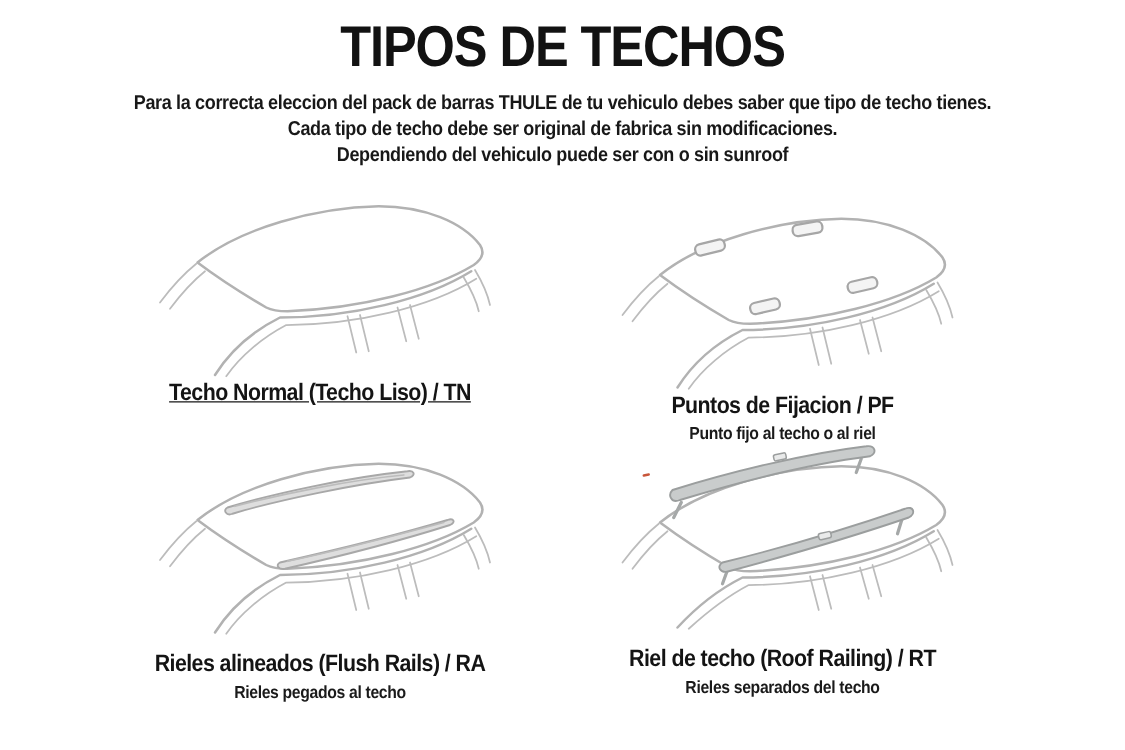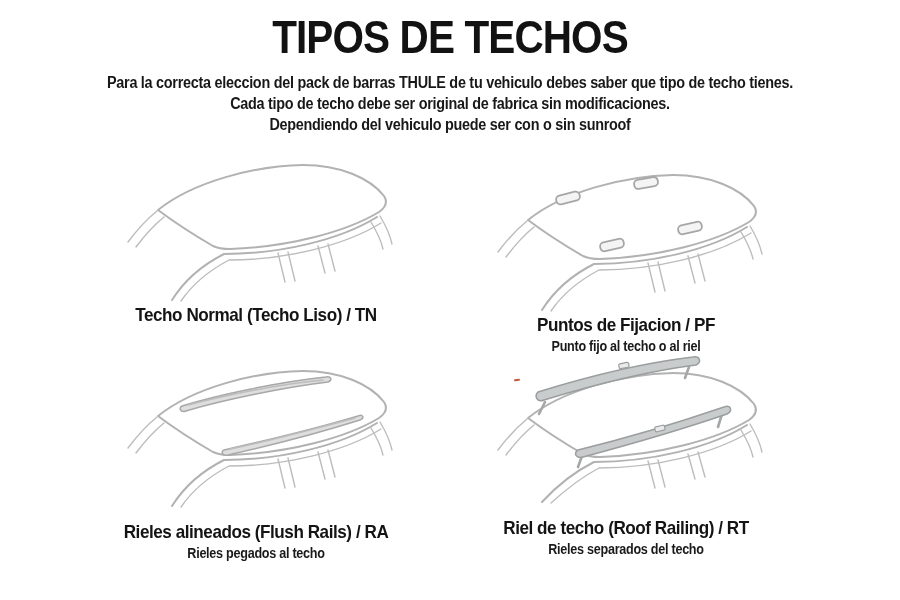--- a/index.html
+++ b/index.html
@@ -33,21 +33,21 @@
     color: #181818;
   }
   .cell {
     position: absolute;
     width: 320px;
     margin: 0;
     display: flex;
     flex-direction: column;
     align-items: center;
   }
-  .cell-tn { left: 96px;  top: 152px; }
+  .cell-tn { left: 96px;  top: 152px; text-decoration: underline; }
   .cell-pf { left: 466px; top: 162px; }
   .cell-ra { left: 96px;  top: 358px; }
   .cell-rt { left: 466px; top: 354px; }
   .drawing { width: 300px; height: 150px; margin-left: 24px; display: block; }
   .caption { margin: 0; text-align: center; transform: scaleX(0.9); width: 100%; }
   .row-top .caption    { margin-top: 2px; }
   .row-bottom .caption { margin-top: 13px; }
   .label {
     font-size: 19px;
     line-height: 22px;

